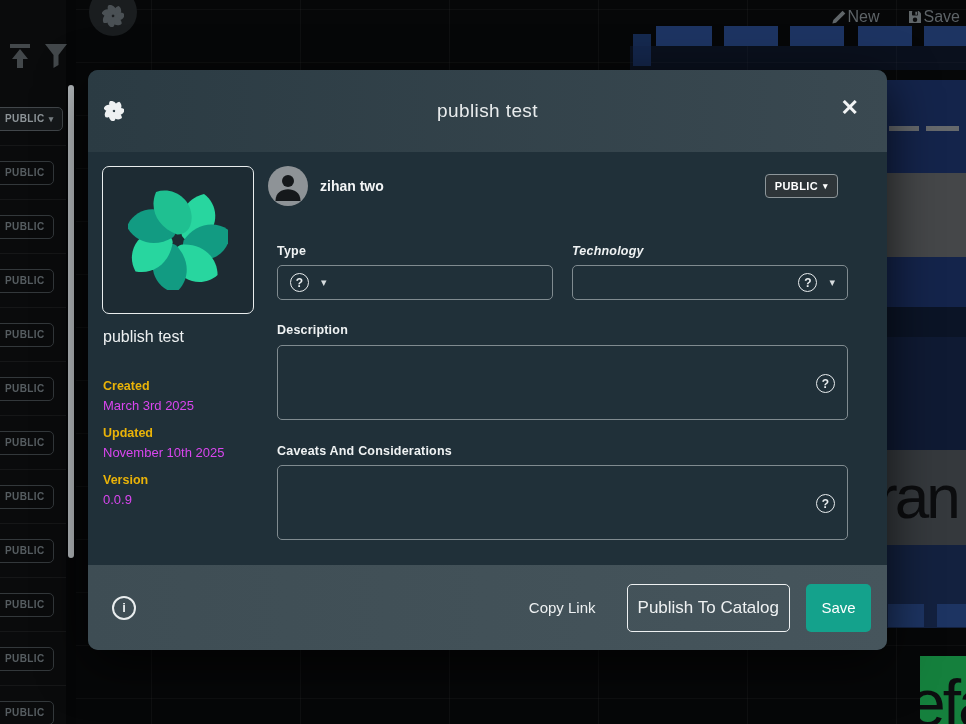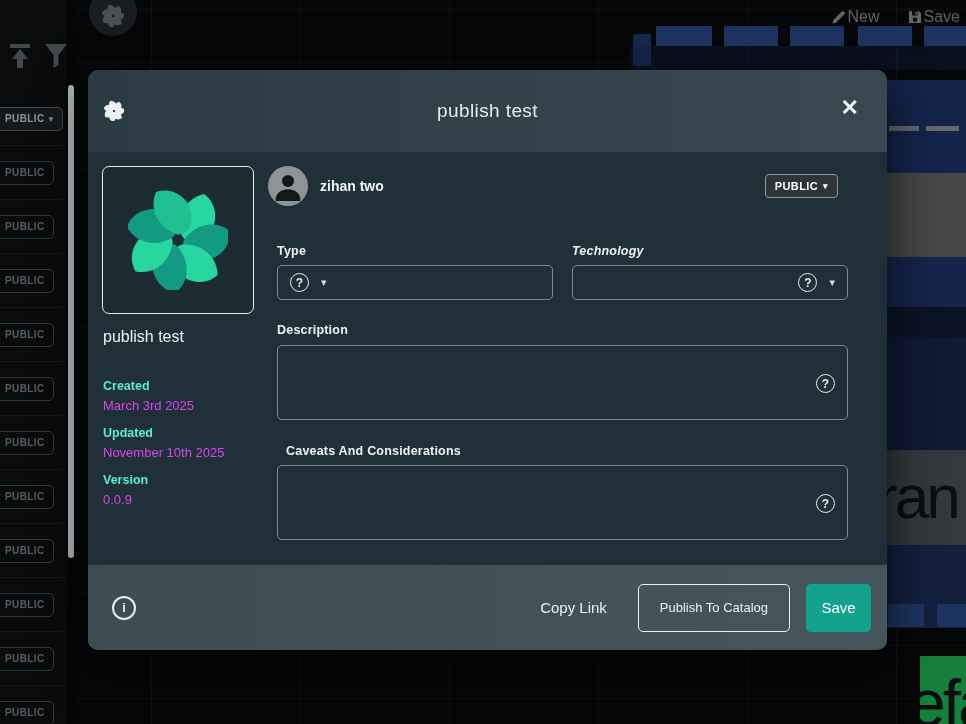--- a/index.html
+++ b/index.html
@@ -50,21 +50,21 @@
     background:linear-gradient(90deg,#2b3b43,#3a4951); display:flex; align-items:center; }
   .modal-header .hlogo { position:absolute; left:16px; top:31px; }
   .modal-title { width:100%; text-align:center; font-size:19px; letter-spacing:.4px; color:#e9eced; }
   .modal-close { position:absolute; right:28px; top:27px; font-size:22px; color:#f2f4f5; cursor:pointer;
     line-height:1; font-weight:bold; }
 
   .thumb { position:absolute; left:14px; top:96px; width:152px; height:148px; border:1px solid #e9edee;
     border-radius:7px; background:#1d2b33; display:flex; align-items:center; justify-content:center; }
   .asset-name { position:absolute; left:15px; top:258px; font-size:16px; color:#eef1f2; }
   .meta { position:absolute; left:15px; top:296px; font-size:13px; }
-  .meta .lbl { font-weight:bold; font-size:12.5px; margin-top:13px; color:#5eead4; }
+  .meta .lbl { font-weight:bold; font-size:12.5px; margin-top:13px; color:#eab308; }
   .meta .val { margin-top:5px; color:#d946ef; }
 
   .owner-row { position:absolute; left:180px; top:96px; right:49px; height:40px; display:flex; align-items:center; }
   .avatar { width:40px; height:40px; border-radius:50%; background:#8e9397; overflow:hidden;
     display:flex; align-items:center; justify-content:center; }
   .owner-name { margin-left:12px; font-size:14px; font-weight:bold; color:#f2f4f5; }
   .vis-badge { margin-left:auto; height:24px; padding:0 9px; display:flex; align-items:center; gap:5px;
     border:1px solid #8d969a; border-radius:4px; background:#2e3539; font-size:11px; font-weight:bold;
     letter-spacing:.4px; color:#fff; cursor:pointer; }
   .vis-badge .caret { font-size:9px; }
@@ -82,22 +82,22 @@
   .area-box textarea { width:100%; height:100%; background:transparent; border:none; resize:none;
     color:#e9eced; font-family:"Liberation Sans", sans-serif; font-size:13px; padding:8px 44px 8px 12px; outline:none; }
   .area-help { position:absolute; right:12px; top:28px; }
 
   .modal-footer { position:absolute; left:0; bottom:0; right:0; height:85px; border-radius:0 0 10px 10px;
     background:linear-gradient(90deg,#3e4d54,#46555c); display:flex; align-items:center; padding:0 16px; }
   .info-icon { margin-left:8px; width:24px; height:24px; border:2px solid #e9edee; border-radius:50%;
     display:flex; align-items:center; justify-content:center; font-size:13px; font-weight:bold;
     color:#e9edee; cursor:pointer; font-style:normal; }
   .copy-link { margin-left:auto; font-size:15px; color:#eef1f2; cursor:pointer; }
-  .btn-outline { margin-left:31px; height:48px; padding:0 21px; border:1px solid #eef1f2; border-radius:5px;
-    background:transparent; color:#eef1f2; font-size:13px; display:flex; align-items:center; cursor:pointer; }
+  .btn-outline { margin-left:31px; height:48px; padding:0 10px; border:1px solid #eef1f2; border-radius:5px;
+    background:transparent; color:#eef1f2; font-size:17px; display:flex; align-items:center; cursor:pointer; }
   .btn-save { margin-left:16px; height:48px; width:65px; border:none; border-radius:5px;
     color:#fff; font-size:15px; display:flex; align-items:center; justify-content:center; cursor:pointer; }
 </style>
 </head>
 <body>
 
 <div class="stage">
 
   <div class="main-canvas"></div>
 
@@ -324,21 +324,21 @@
       <span class="help">?</span>
       <span class="sel-caret">▾</span>
     </div>
 
     <div class="f-label" style="left:189px;top:253px;">Description</div>
     <div class="area-box" style="top:275px;">
       <textarea style=""></textarea>
       <span class="help area-help">?</span>
     </div>
 
-    <div class="f-label" style="left:189px;top:374px;margin-left:9px;">Caveats And Considerations</div>
+    <div class="f-label" style="left:189px;top:374px;">Caveats And Considerations</div>
     <div class="area-box" style="top:395px;">
       <textarea style=""></textarea>
       <span class="help area-help">?</span>
     </div>
 
     <div class="modal-footer">
       <span class="info-icon">i</span>
       <span class="copy-link">Copy Link</span>
       <button class="btn-outline">Publish To Catalog</button>
       <button class="btn-save" id="saveBtn" style="background: rgb(20, 162, 140);">Save</button>

